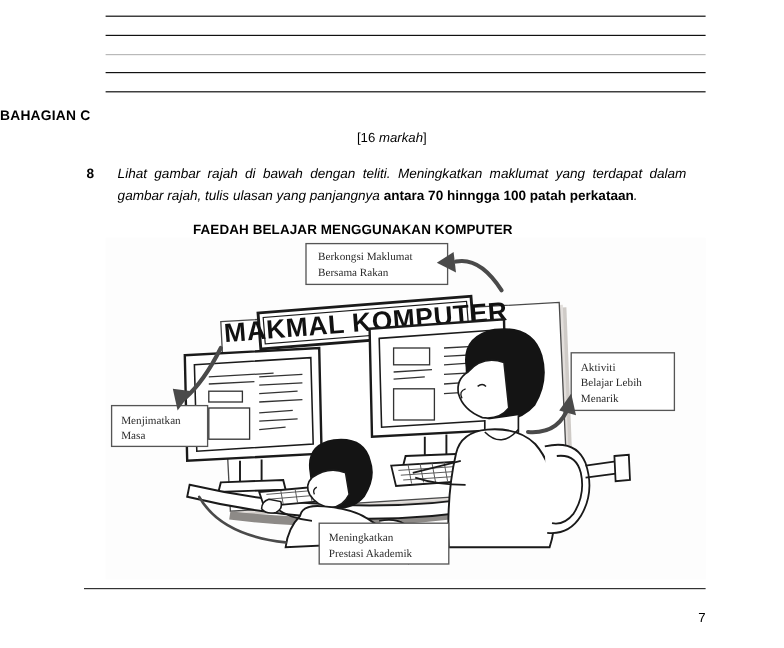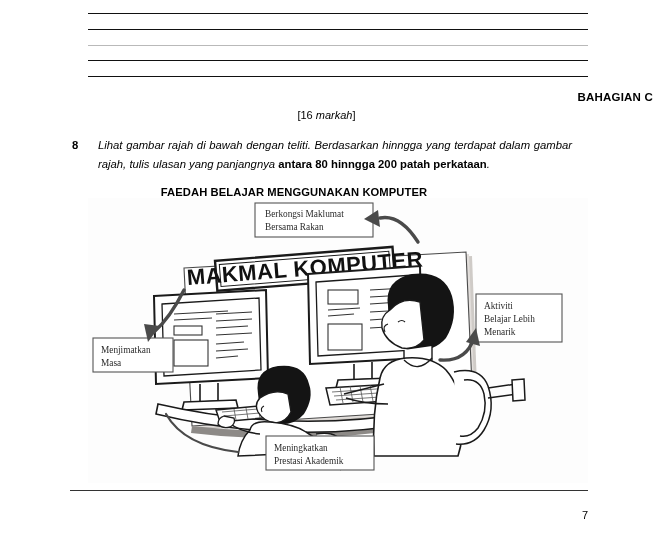--- a/index.html
+++ b/index.html
@@ -36,21 +36,21 @@
   .rule.r2 { top: 29px; }
   .rule.r3 { top: 45px; }
   .rule.r4 { top: 60px; }
   .rule.r5 { top: 76px; }
 
   
   #section-heading {
     position: absolute;
     left: 0; top: 91px;
     width: 653px;
-    text-align: right;
+    text-align: left;
     font-weight: bold;
     font-size: 11.5px;
     letter-spacing: .2px;
   }
   #marks-line {
     position: absolute;
     left: 0; top: 109px;
     width: 653px;
     text-align: center;
     font-size: 11px;
@@ -137,21 +137,21 @@
   <div class="rule r4"></div>
   <div class="rule r5"></div>
 </div>
 
 <div id="section-heading">BAHAGIAN C</div>
 
 <div id="marks-line"><span>[16 </span><span class="it">markah</span><span>]</span></div>
 
 <div id="question-block">
   <div id="question-number">8</div>
-  <div id="question-text"><span>Lihat gambar rajah di bawah dengan teliti. Berdasarkan hinngga yang terdapat dalam gambar rajah, tulis ulasan yang panjangnya </span><span class="bold">antara 80 hinngga 200 patah perkataan</span><span>.</span></div>
+  <div id="question-text"><span>Lihat gambar rajah di bawah dengan teliti. Meningkatkan maklumat yang terdapat dalam gambar rajah, tulis ulasan yang panjangnya </span><span class="bold">antara 70 hinngga 100 patah perkataan</span><span>.</span></div>
 </div>
 
 <div id="diagram-title">FAEDAH BELAJAR MENGGUNAKAN KOMPUTER</div>
 
 <div id="figure">
 <svg width="500" height="285" viewBox="0 0 500 285" xmlns="http://www.w3.org/2000/svg">
   <defs>
     <clipPath id="screenclip1">
           <rect x="68" y="100" width="108" height="76"></rect>
         </clipPath>

